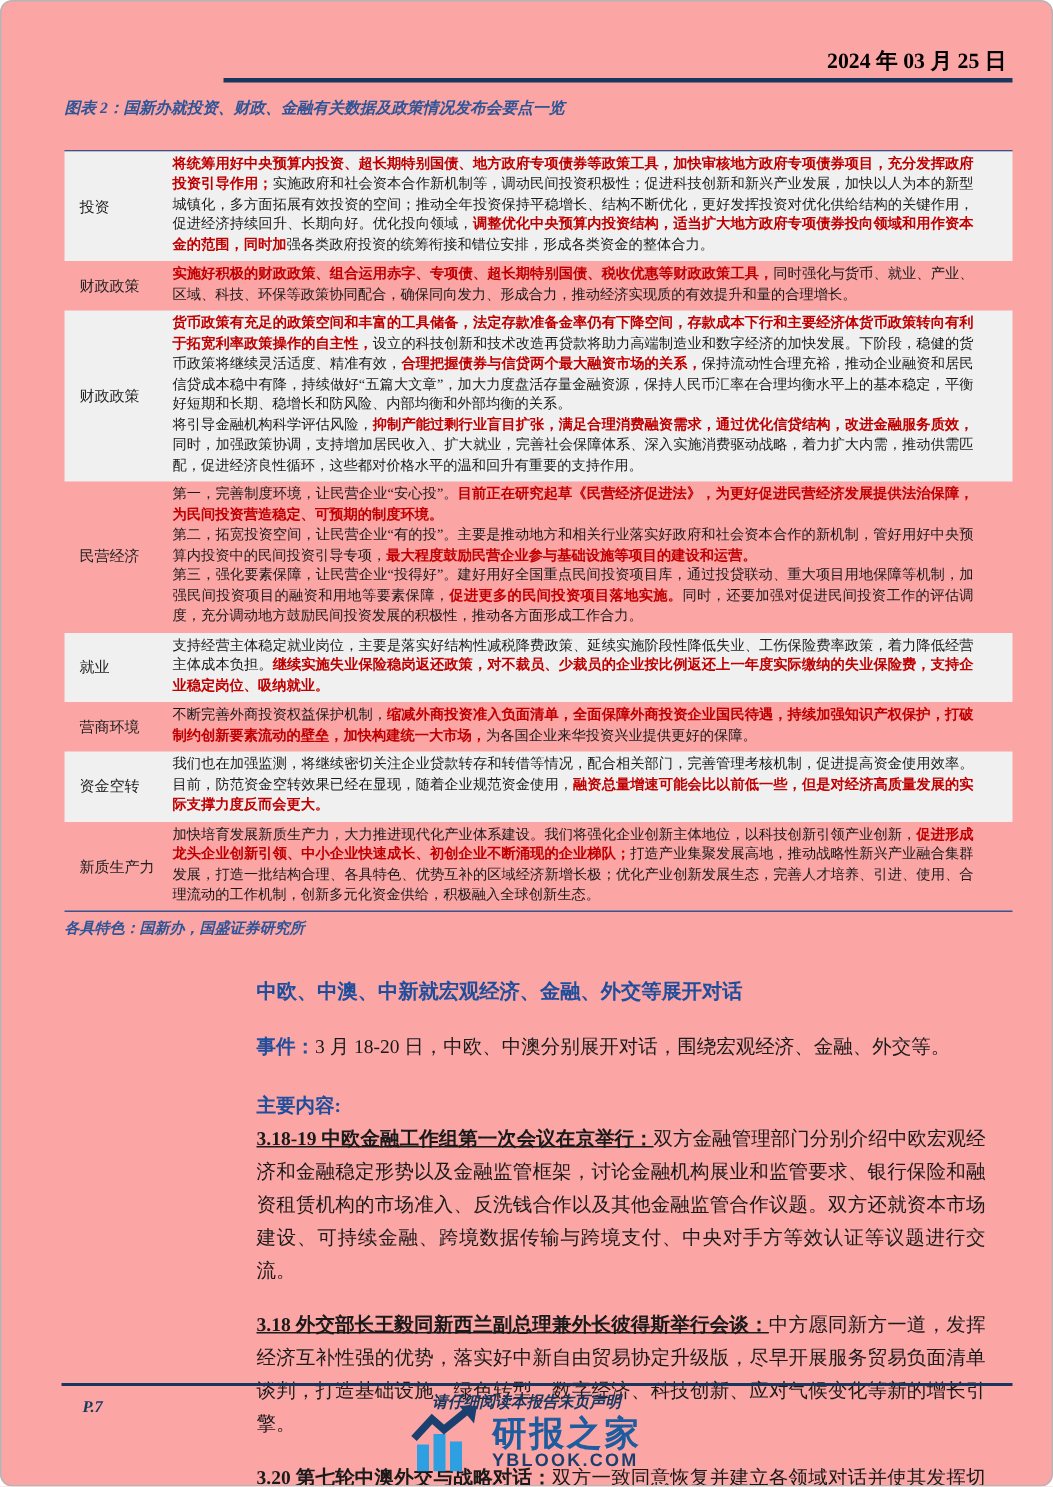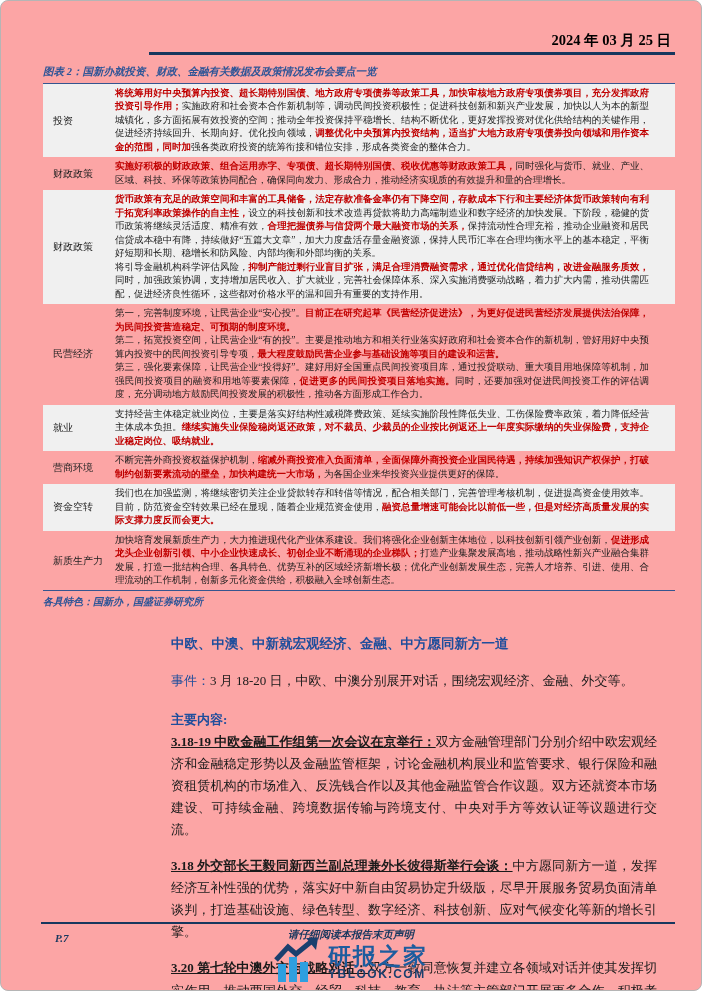--- a/index.html
+++ b/index.html
@@ -8,39 +8,39 @@
     border:1px solid #b5b5b5;border-radius:8px;background:#fca5a5;
     overflow:hidden;font-family:"Liberation Serif","DejaVu Serif",serif;color:#1a1a1a;
   }
   
   .hdr-date{position:absolute;top:30px;right:30px;font-size:14.5px;font-weight:bold;color:#000;}
   .hdr-rule{position:absolute;top:51px;left:148px;width:526px;height:3px;background:#17375e;}
   
   .content{position:absolute;top:64px;left:42px;width:632px;}
   .fig-caption{
     font-size:10.5px;font-style:italic;font-weight:bold;color:#2f5597;
-    padding-bottom:4px;border-bottom:1.5px solid #35558f;
+    padding-bottom:21px;border-bottom:1.5px solid #35558f;
   }
   .t-head{display:flex;font-size:10px;font-weight:bold;color:#222;
     padding:4px 0;border-bottom:1px solid #b9c6de;}
   .t-head .h-dept{width:72px;padding-left:10px;box-sizing:border-box;}
   .t-head .h-points{flex:1;}
   .t-body{border-bottom:1px solid #35558f;}
   .t-row{display:flex;align-items:center;padding:3px 0;}
   .t-row:nth-child(odd){background:#f0f0f0;}
   .t-dept{width:72px;padding-left:10px;box-sizing:border-box;font-size:10px;color:#222;flex-shrink:0;}
   .t-content{flex:1;padding-right:26px;font-size:9.5px;line-height:1.42;text-align:justify;}
   .t-content p{margin:0;}
   .em-red{color:#c00000;font-weight:bold;}
   .src-line{font-size:10px;font-style:italic;font-weight:bold;color:#2f5597;margin-top:4px;}
   
   .section{margin:24px 18px 0 128px;font-size:13px;line-height:1.7;}
   .s-title{font-size:13.5px;font-weight:bold;color:#1f4e9c;margin-bottom:14px;}
   .s-event{margin:0 0 16px 0;text-align:justify;}
-  .s-label{font-weight:normal;color:#1f4e9c;}
+  .s-label{font-weight:bold;color:#1f4e9c;}
   .s-content-label{font-weight:bold;color:#1f4e9c;margin-bottom:0px;}
   .s-para{margin:0 0 14px 0;text-align:justify;}
   .s-lead{font-weight:bold;text-decoration:underline;}
   
   .ftr-rule{position:absolute;left:40px;right:26px;bottom:66px;height:2px;background:#17375e;}
   .ftr-page{position:absolute;left:54px;bottom:46px;font-size:11px;font-weight:bold;font-style:italic;color:#17375e;}
   .ftr-notice{position:absolute;left:0;right:0;bottom:48px;text-align:center;
     font-size:10.5px;font-weight:bold;font-style:italic;color:#17375e;}
   .ftr-logo{position:absolute;left:0;right:0;bottom:4px;display:flex;justify-content:center;align-items:center;gap:8px;}
   .logo-txt{display:flex;flex-direction:column;line-height:1.05;}
@@ -109,21 +109,21 @@
           <div class="t-dept">新质生产力</div>
           <div class="t-content">
             <p class="t-para"><span>加快培育发展新质生产力，大力推进现代化产业体系建设。我们将强化企业创新主体地位，以科技创新引领产业创新，</span><span class="em-red">促进形成龙头企业创新引领、中小企业快速成长、初创企业不断涌现的企业梯队；</span><span>打造产业集聚发展高地，推动战略性新兴产业融合集群发展，打造一批结构合理、各具特色、优势互补的区域经济新增长极；优化产业创新发展生态，完善人才培养、引进、使用、合理流动的工作机制，创新多元化资金供给，积极融入全球创新生态。</span></p>
           </div>
         </div>
       </div>
 
     <div class="src-line">各具特色：国新办，国盛证券研究所</div>
 
     <div class="section">
-      <div class="s-title">中欧、中澳、中新就宏观经济、金融、中方愿同新方一道</div>
+      <div class="s-title">中欧、中澳、中新就宏观经济、金融、外交等展开对话</div>
       <p class="s-event">
         <span class="s-label">事件：</span><span>3 月 18-20 日，中欧、中澳分别展开对话，围绕宏观经济、金融、外交等。</span>
       </p>
       <div class="s-content-label">主要内容:</div>
       <div>
           <p class="s-para"><span class="s-lead">3.18-19 中欧金融工作组第一次会议在京举行：</span>双方金融管理部门分别介绍中欧宏观经济和金融稳定形势以及金融监管框架，讨论金融机构展业和监管要求、银行保险和融资租赁机构的市场准入、反洗钱合作以及其他金融监管合作议题。双方还就资本市场建设、可持续金融、跨境数据传输与跨境支付、中央对手方等效认证等议题进行交流。</p>
           <p class="s-para"><span class="s-lead">3.18 外交部长王毅同新西兰副总理兼外长彼得斯举行会谈：</span>中方愿同新方一道，发挥经济互补性强的优势，落实好中新自由贸易协定升级版，尽早开展服务贸易负面清单谈判，打造基础设施、绿色转型、数字经济、科技创新、应对气候变化等新的增长引擎。</p>
           <p class="s-para"><span class="s-lead">3.20 第七轮中澳外交与战略对话：</span>双方一致同意恢复并建立各领域对话并使其发挥切实作用，推动两国外交、经贸、科技、教育、执法等主管部门开展更多合作，积极考虑开展海洋事务对话。双方同意采取进一步措施便利两国人员往来。</p>
         </div>
     </div>

